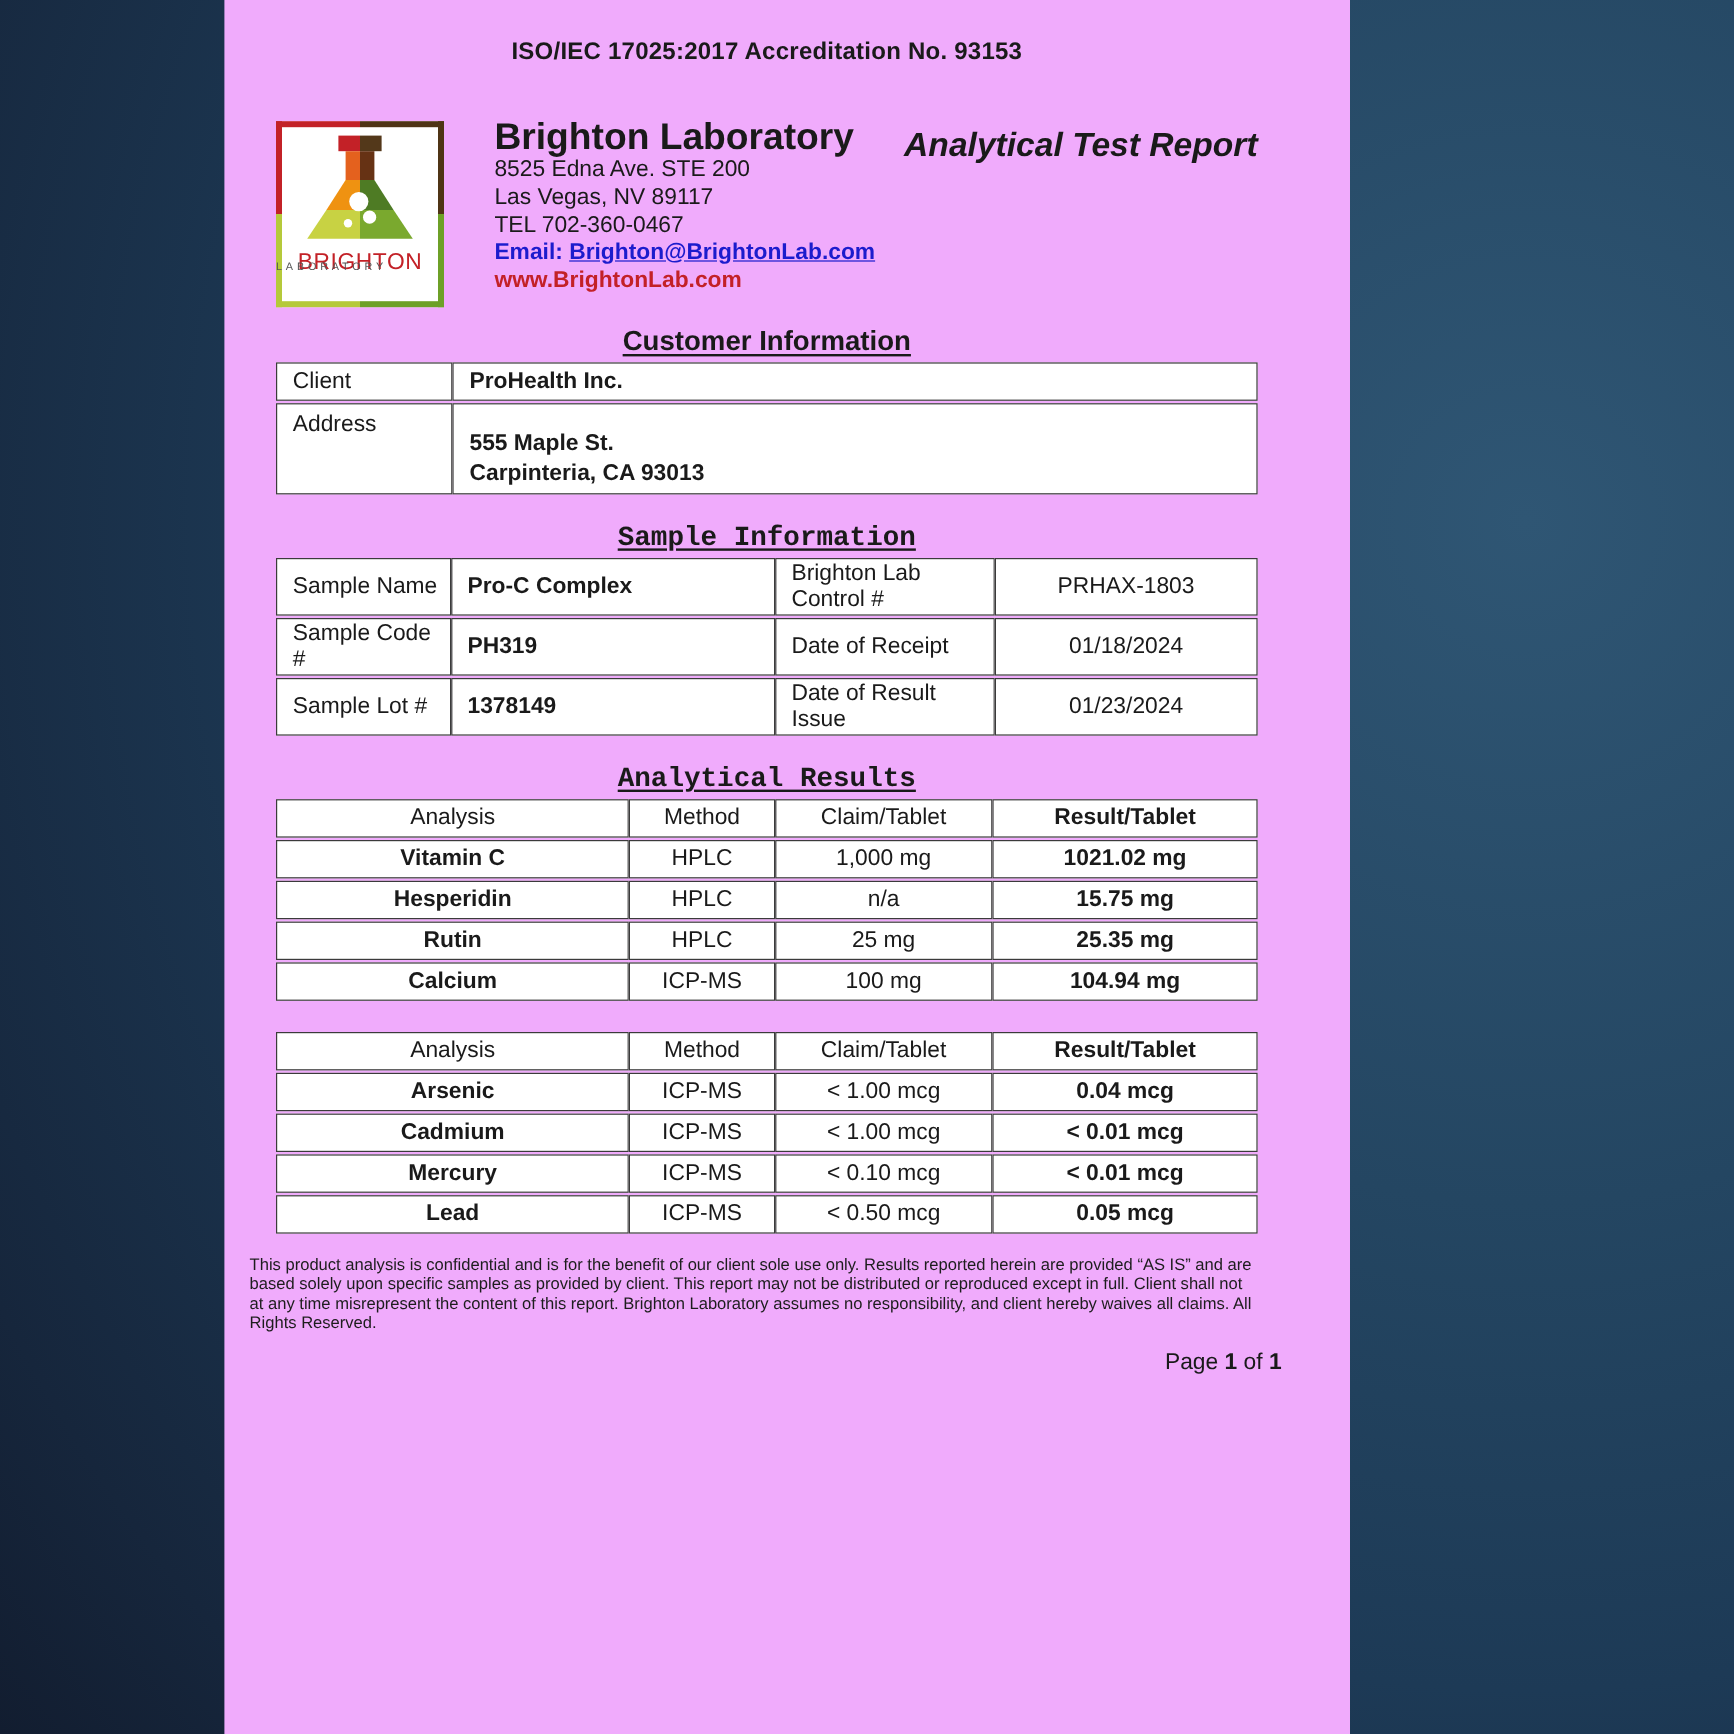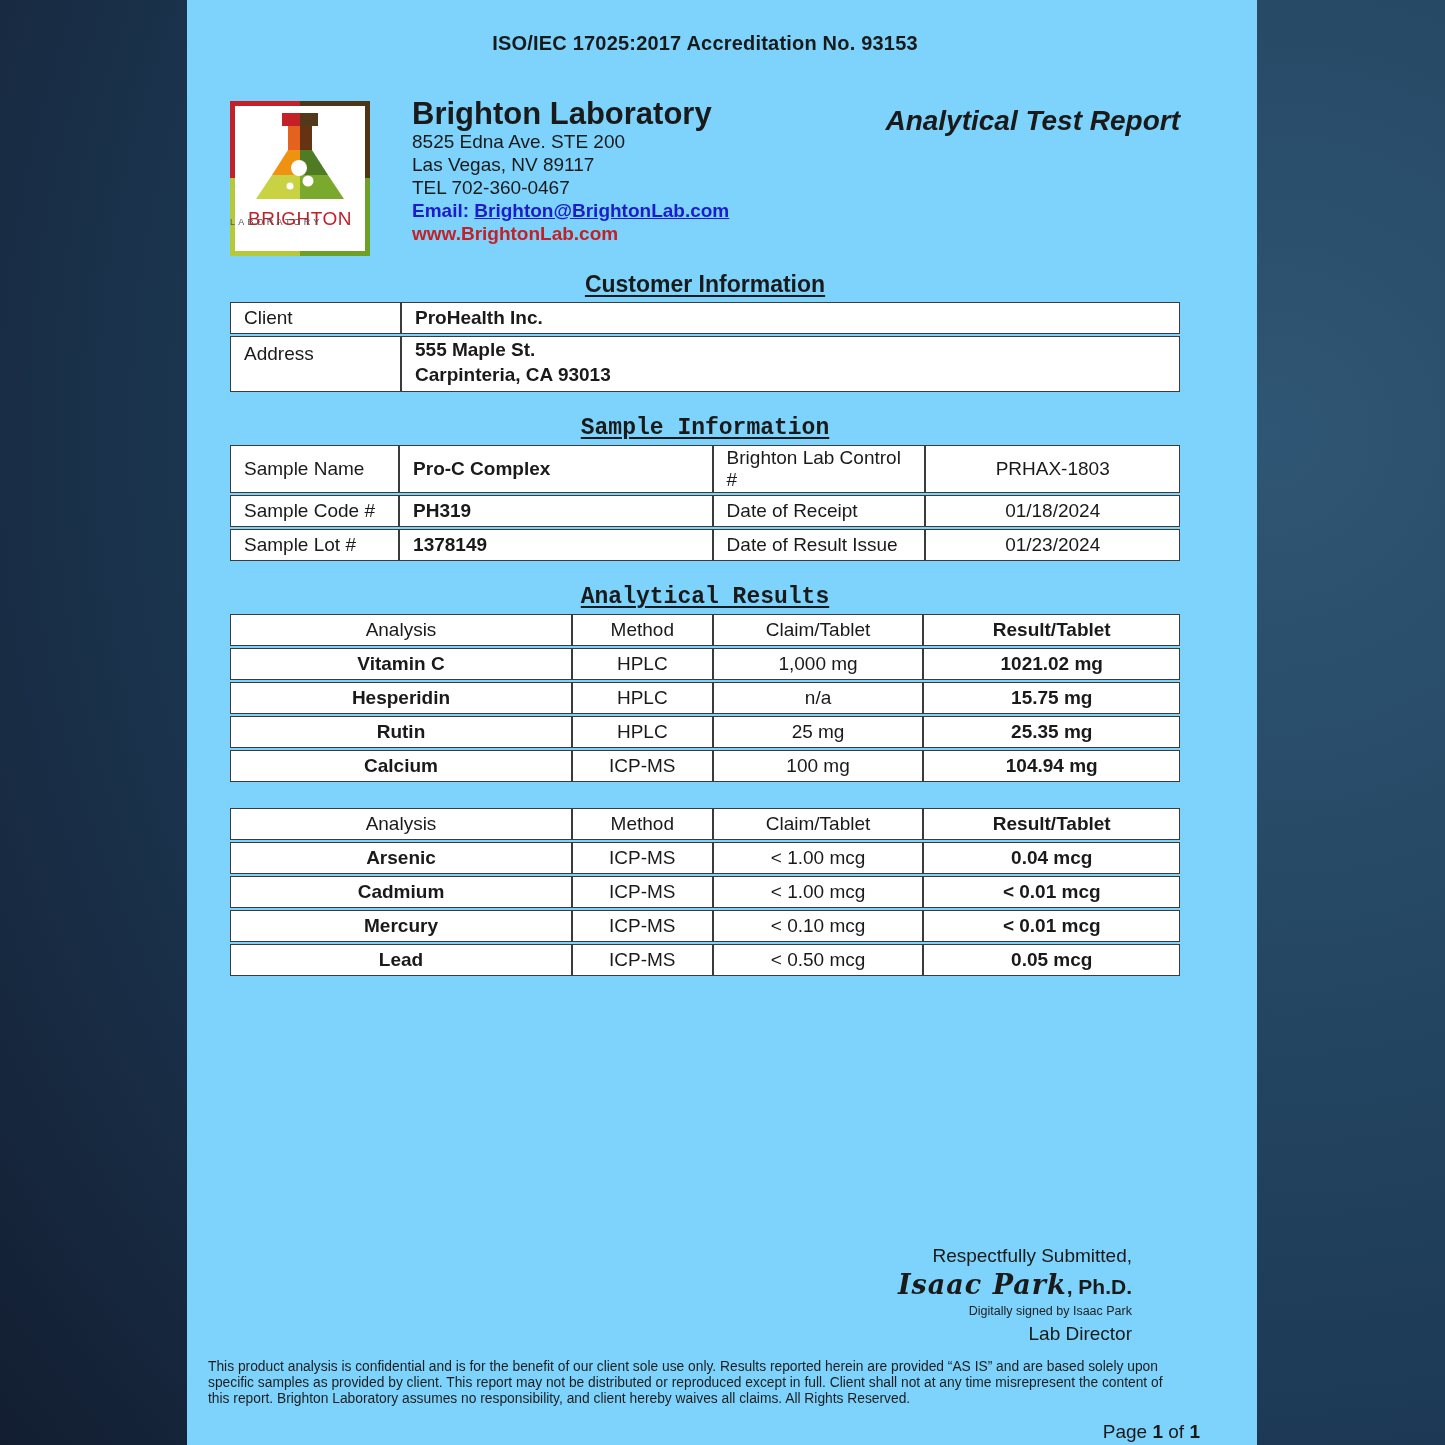--- a/index.html
+++ b/index.html
@@ -3,22 +3,22 @@
 <meta charset="utf-8">
 <style>
   html,body{margin:0;padding:0;}
   body{
     width:1445px;height:1445px;overflow:hidden;
     font-family:"Liberation Sans",sans-serif;
     background:radial-gradient(circle at 88% 30%, #2f5674 0%, #244662 35%, #1d3a56 60%, #16263c 88%, #121d30 100%);
     position:relative;color:#1a1a1a;
   }
   .page{
-    position:absolute;left:187px;top:0;width:1070px;height:1445px;
-    background:#7dd3fc;box-sizing:border-box;
+    position:absolute;left:187px;top:0;width:938px;height:1445px;
+    background:#f0abfc;box-sizing:border-box;
     padding:32px 77px 0 43px;
   }
   .accreditation{text-align:center;font-size:20px;font-weight:bold;letter-spacing:.2px;}
   
   .lab-header{display:flex;margin-top:46px;align-items:flex-start;}
   .logo-box{position:relative;width:140px;height:155px;flex:0 0 auto;background:#fff;}
   .lf-edge{position:absolute;}
   .lf-top{top:0;left:0;right:0;height:5px;background:linear-gradient(to right,#c32127 50%,#4f3415 50%);}
   .lf-right{top:0;right:0;bottom:0;width:5px;background:linear-gradient(to bottom,#4f3415 50%,#6da027 50%);}
   .lf-bottom{bottom:0;left:0;right:0;height:5px;background:linear-gradient(to right,#b5c93a 50%,#6da027 50%);}
@@ -33,21 +33,21 @@
   .web-line{color:#c32127;font-weight:bold;}
   .report-title{margin-left:auto;font-size:28px;font-weight:bold;margin-top:4px;white-space:nowrap;font-style:italic;}
   
   .section-title{text-align:center;font-size:23px;font-weight:bold;text-decoration:underline;text-decoration-thickness:2px;text-underline-offset:3px;}
   .t-customer{margin-top:15px;}
   .t-gap{margin-top:21px;font-family:Liberation Mono, monospace;}
   table{width:100%;border-collapse:separate;border-spacing:0 2px;table-layout:fixed;font-size:19px;}
   td{border:1.6px solid #3b3b3b;padding:1px 10px;height:28px;vertical-align:middle;background:#fff;}
   .lbl{text-align:left;padding-left:13px;}
   .val-b{font-weight:bold;}
-  .addr-cell{line-height:25px;padding-top:0;padding-bottom:4px;}
+  .addr-cell{line-height:25px;padding-top:20px;padding-bottom:4px;}
   .ctr{text-align:center;}
   .res-table td{text-align:center;}
   .mt2{margin-top:2px;}
   .table2{margin-top:22px;}
   
   .sig-block{margin-top:268px;text-align:right;padding-right:48px;line-height:1;}
   .sig-line1{font-size:19px;margin-bottom:6px;}
   .sig-name-row{font-size:21px;font-weight:bold;margin-bottom:7px;}
   .sig-name{font-family:"DejaVu Serif",serif;font-style:italic;font-weight:bold;font-size:27px;letter-spacing:1px;}
   .sig-digital{font-size:12.5px;color:#222;margin-bottom:6px;}
@@ -226,23 +226,17 @@
     </tr>
     <tr>
       <td class="val-b">Lead</td>
       <td>ICP-MS</td>
       <td>&lt; 0.50 mcg</td>
       <td class="val-b">0.05 mcg</td>
     </tr>
   </tbody>
     </table>
 
-  <div class="sig-block">
-    <div class="sig-line1">Respectfully Submitted,</div>
-    <div class="sig-name-row"><span class="sig-name">Isaac Park</span><span>, Ph.D.</span></div>
-    <div class="sig-digital">Digitally signed by Isaac Park</div>
-    <div class="sig-title">Lab Director</div>
-  </div>
 
   <div class="disclaimer">This product analysis is confidential and is for the benefit of our client sole use only. Results reported herein are provided “AS IS” and are based solely upon specific samples as provided by client. This report may not be distributed or reproduced except in full. Client shall not at any time misrepresent the content of this report. Brighton Laboratory assumes no responsibility, and client hereby waives all claims. All Rights Reserved.</div>
   <div class="page-num"><span>Page </span><span class="pn-b">1</span><span> of </span><span class="pn-b">1</span></div>
 
 </div>
 
 </body></html>

